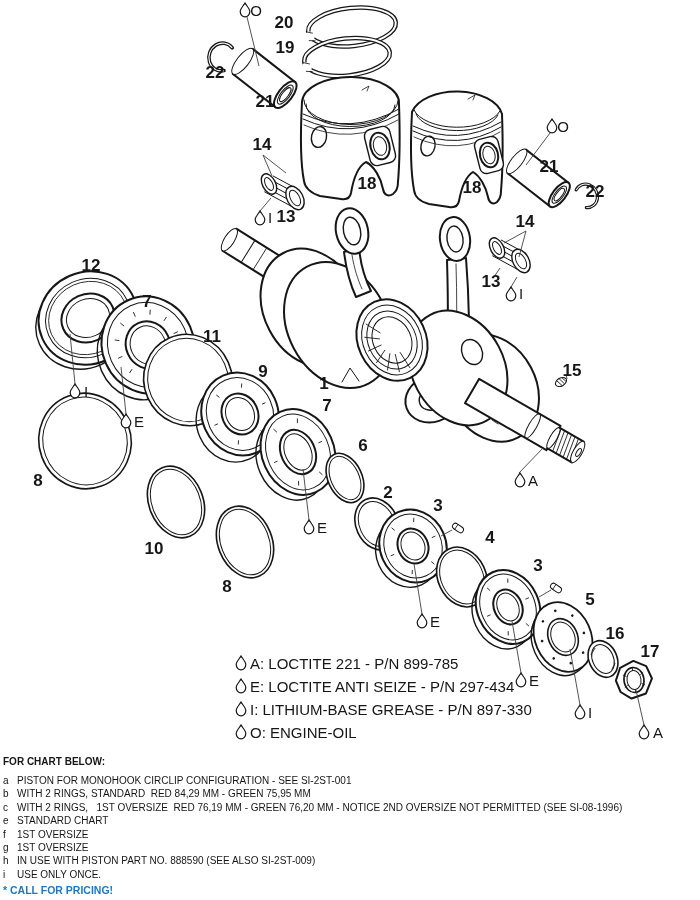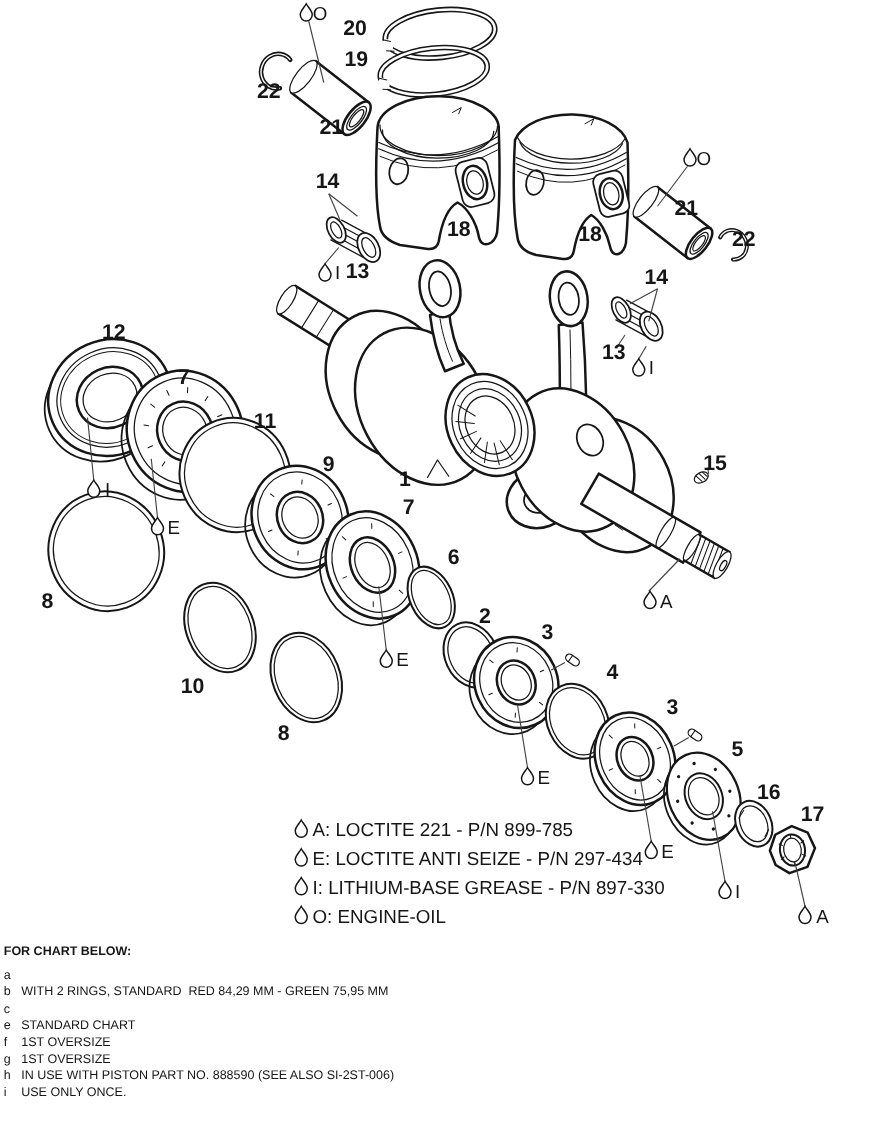--- a/index.html
+++ b/index.html
@@ -474,23 +474,24 @@
     <use href="#drop" transform="translate(241,709)"></use>
     <text class="leg" x="250" y="715">I:  LITHIUM-BASE GREASE - P/N 897-330</text>
     <use href="#drop" transform="translate(241,732)"></use>
     <text class="leg" x="250" y="738">O: ENGINE-OIL</text>
   </g>
 </svg>
 
 
 <div id="notes">
   <div class="title">FOR CHART BELOW:</div>
-  <div class="note-row"><span class="note-key">a</span></div>
+  <div class="note-row"><span class="note-key">a</span><span class="note-text">PISTON FOR MONOHOOK CIRCLIP CONFIGURATION - SEE SI-2ST-001</span></div>
   <div class="note-row"><span class="note-key">b</span><span class="note-text">WITH 2 RINGS, STANDARD  RED 84,29 MM - GREEN 75,95 MM</span></div>
-  <div class="note-row"><span class="note-key">c</span></div>
+  <div class="note-row"><span class="note-key">c</span><span class="note-text">WITH 2 RINGS,   1ST OVERSIZE  RED 76,19 MM - GREEN 76,20 MM - NOTICE 2ND OVERSIZE NOT PERMITTED (SEE SI-08-1996)</span></div>
   <div class="note-row"><span class="note-key">e</span><span class="note-text">STANDARD CHART</span></div>
   <div class="note-row"><span class="note-key">f</span><span class="note-text">1ST OVERSIZE</span></div>
   <div class="note-row"><span class="note-key">g</span><span class="note-text">1ST OVERSIZE</span></div>
-  <div class="note-row"><span class="note-key">h</span><span class="note-text">IN USE WITH PISTON PART NO. 888590 (SEE ALSO SI-2ST-006)</span></div>
+  <div class="note-row"><span class="note-key">h</span><span class="note-text">IN USE WITH PISTON PART NO. 888590 (SEE ALSO SI-2ST-009)</span></div>
   <div class="note-row"><span class="note-key">i</span><span class="note-text">USE ONLY ONCE.</span></div>
+  <div class="footer" style="color:#1b79c0;">* CALL FOR PRICING!</div>
 </div>
 
 </div>
 
 </body></html>

